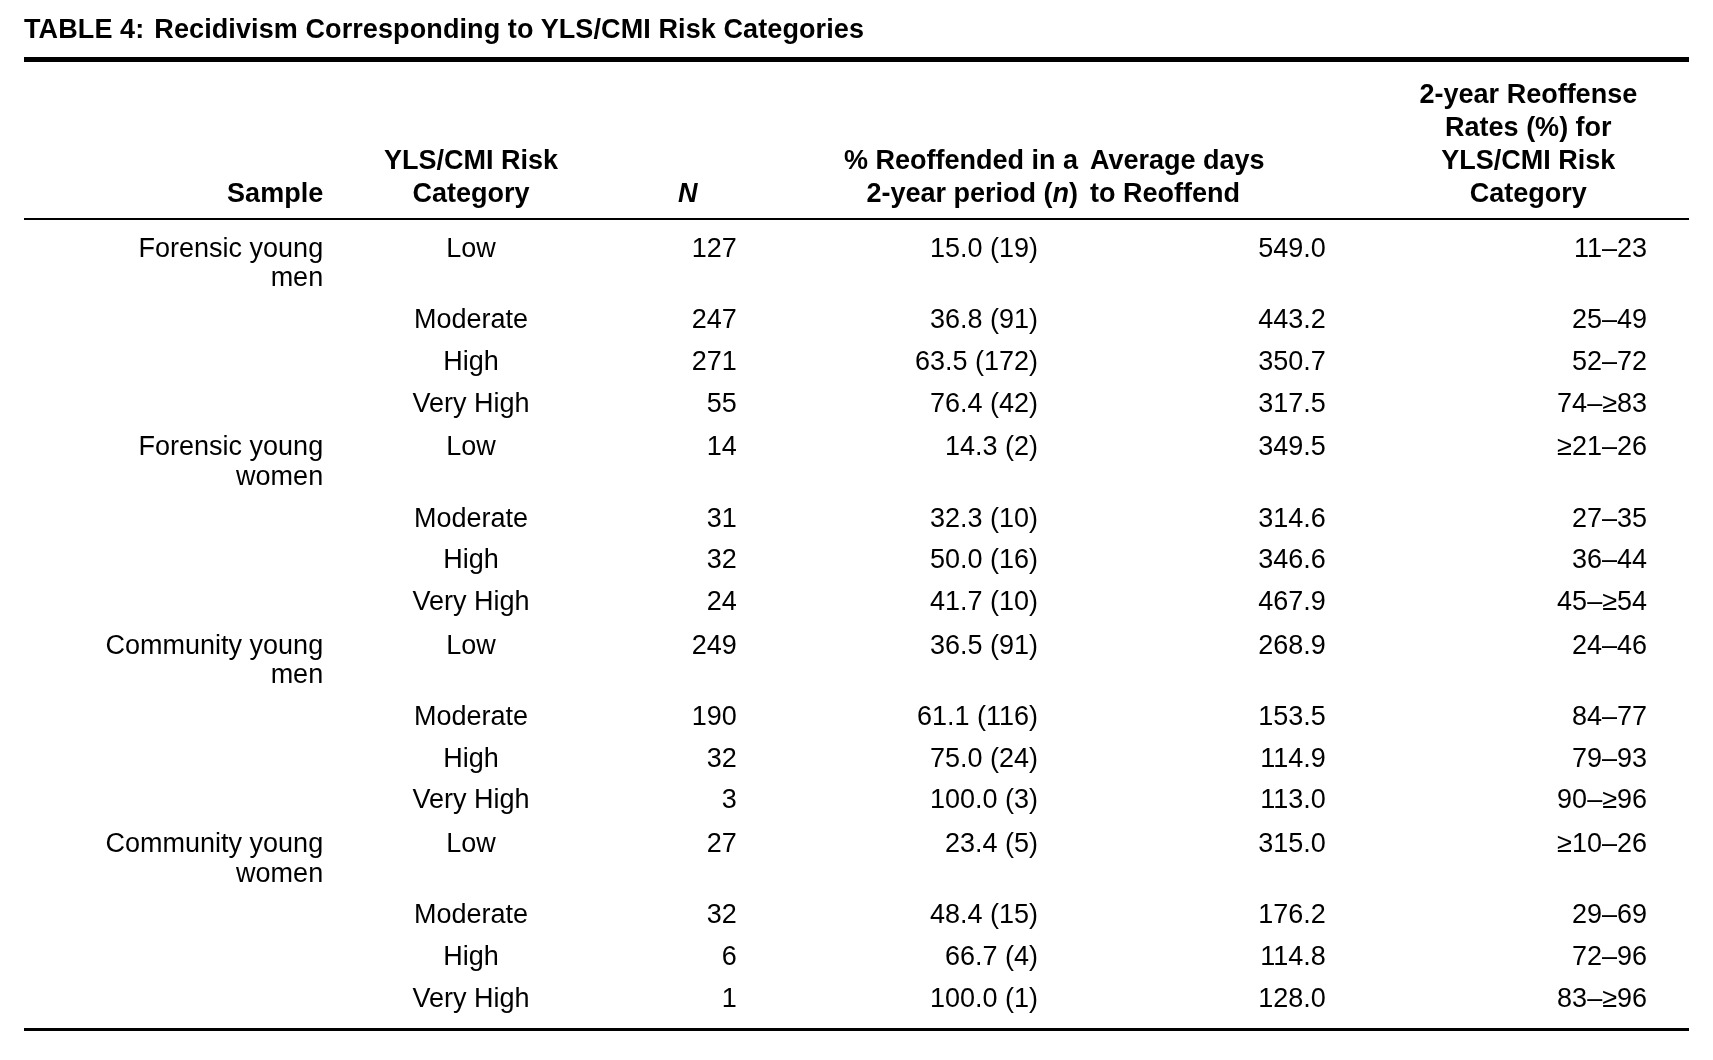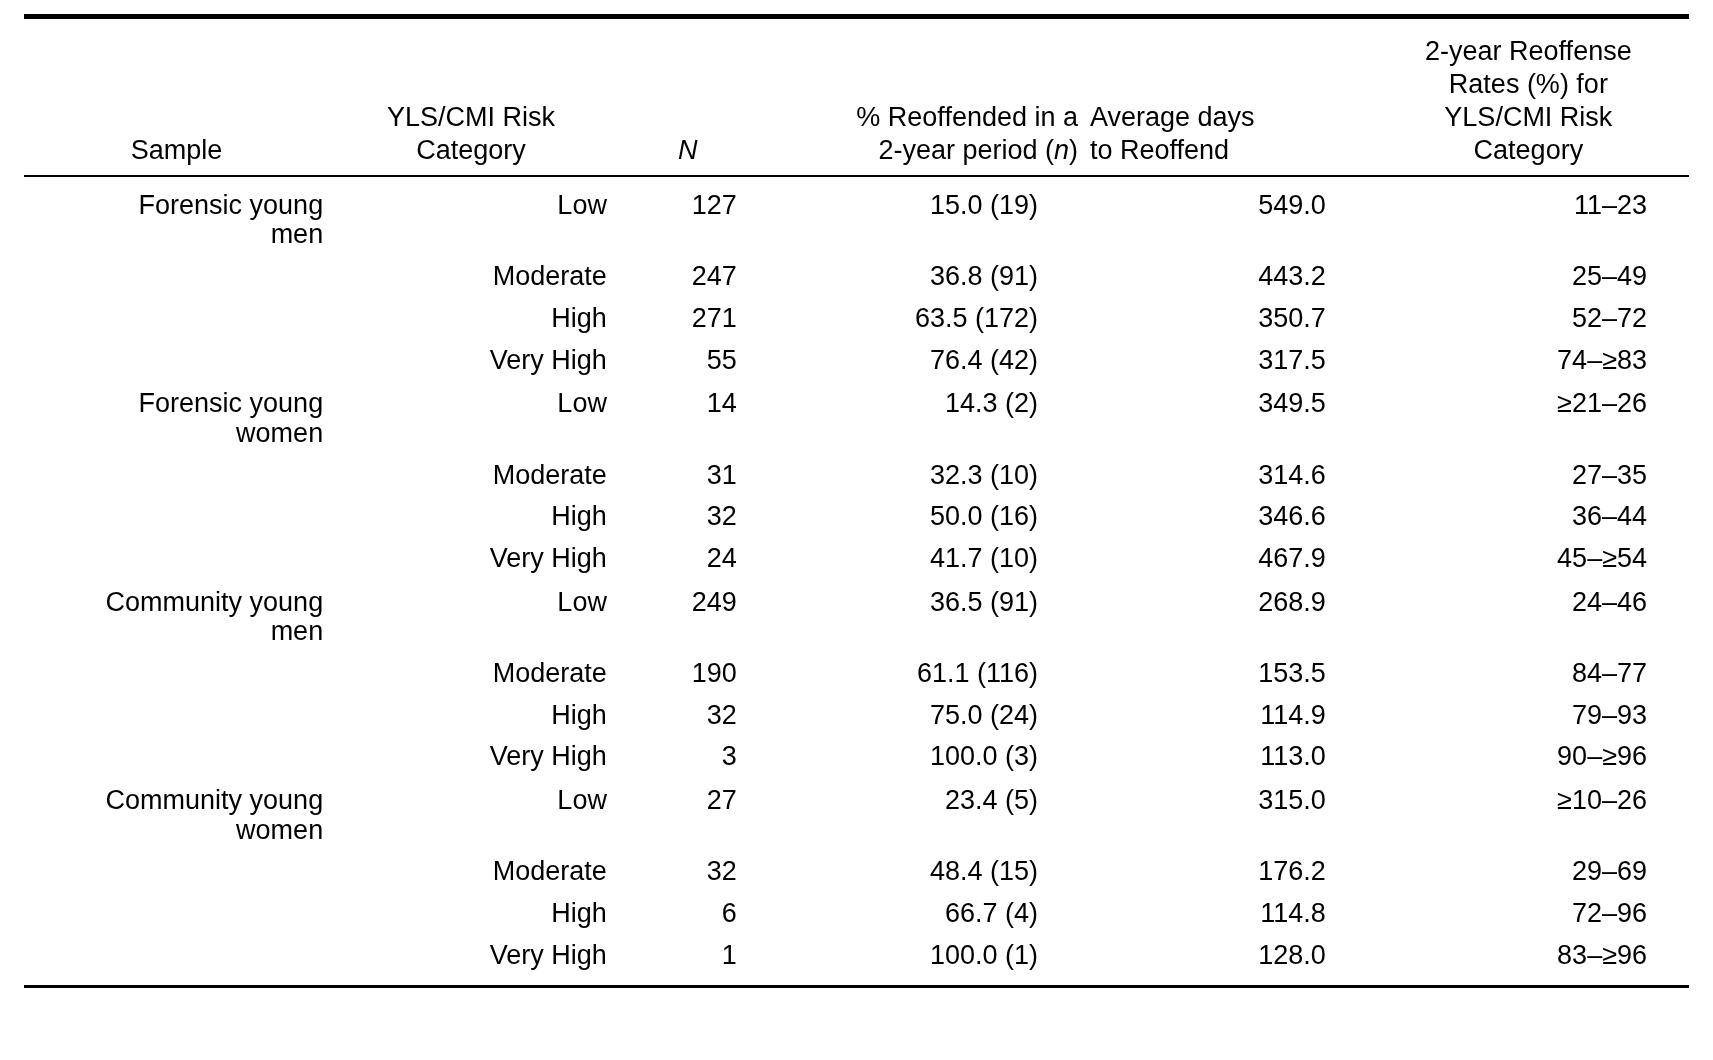--- a/index.html
+++ b/index.html
@@ -30,69 +30,72 @@
   .caption-label { font-weight: bold; }
   .caption-title { font-weight: bold; padding-left: 10px; }
 
   table.data {
     border-collapse: collapse;
     width: 1665px;
     table-layout: fixed;
     font-size: 27px;
   }
   table.data thead th {
-    font-weight: normal;
+    font-weight: bold;
     vertical-align: bottom;
     padding: 0 6px 8px 6px;
     line-height: 1.22;
   }
   .rule-top  { border-top: 5px solid #000; }
   .rule-mid  { border-bottom: 2px solid #000; }
   .rule-bot  { border-bottom: 3px solid #000; }
 
   thead tr.head-row th { padding-top: 16px; }
 
   col.c-sample   { width: 285px; }
   col.c-risk     { width: 265px; }
   col.c-n        { width: 140px; }
   col.c-pct      { width: 300px; }
   col.c-days     { width: 265px; }
   col.c-rates    { width: 300px; }
 
-  th.h-sample { text-align: center; }
+  th.h-sample { text-align: right; }
   th.h-risk   { text-align: center; }
   th.h-n      { text-align: center; font-style: italic; }
   th.h-pct    { text-align: right; }
   th.h-days   { text-align: left; }
   th.h-rates  { text-align: center; }
 
   tbody td {
     padding: 6px 6px 6px 6px;
     line-height: 1.1;
     vertical-align: top;
   }
   td.sample { text-align: right; white-space: pre-line; }
-  td.risk   { text-align: right; }
+  td.risk   { text-align: center; }
   td.n      { text-align: right; padding-right: 26px; }
   td.pct    { text-align: right; padding-right: 46px; }
   td.days   { text-align: right; padding-right: 42px; }
   td.rates  { text-align: right; padding-right: 42px; }
 
   tbody tr.first-of-group td { padding-top: 8px; }
   tbody tr:first-child td { padding-top: 14px; }
   tbody tr:last-child td { padding-bottom: 14px; }
 
   .hdr-line { display: block; }
   .ital { font-style: italic; }
 </style>
 </head>
 <body>
 
 <div class="page">
 
+  <div class="table-caption">
+    <span class="caption-label">TABLE 4:</span><span class="caption-title">Recidivism Corresponding to YLS/CMI Risk Categories</span>
+  </div>
 
   <table class="data">
     <colgroup>
       <col class="c-sample">
       <col class="c-risk">
       <col class="c-n">
       <col class="c-pct">
       <col class="c-days">
       <col class="c-rates">
     </colgroup>

